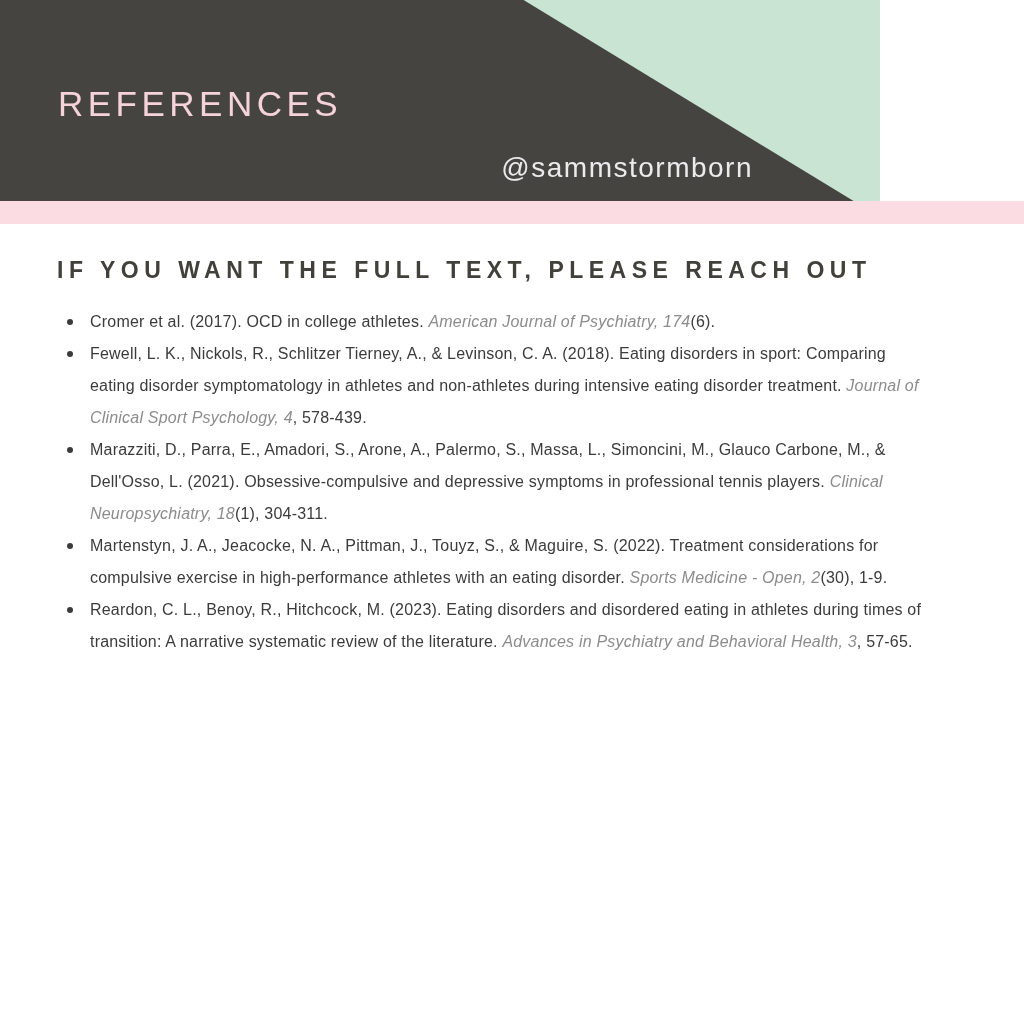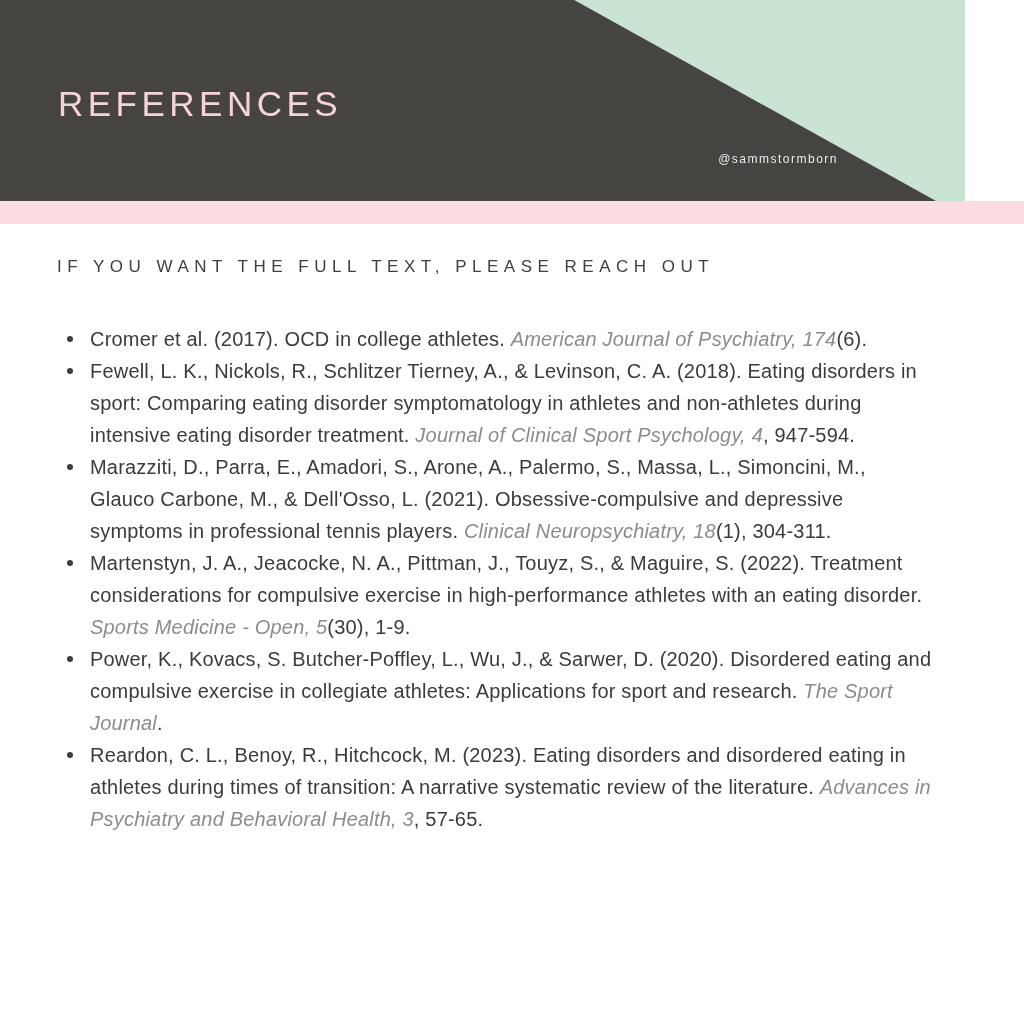--- a/index.html
+++ b/index.html
@@ -17,73 +17,73 @@
     width:1024px;height:1024px;
     background:#ffffff;
     font-family:"Liberation Sans", sans-serif;
     overflow:hidden;
   }
   .page{position:relative;width:1024px;height:1024px;background:#ffffff;}
 
   
   .header{
     position:relative;
-    width:965px;height:201px;
+    width:880px;height:201px;
     background:var(--header-bg);
     overflow:hidden;
   }
   .header-triangle{
     position:absolute;inset:0;
     background:var(--mint);
     clip-path:polygon(59.5% 0, 100% 0, 100% 108%);
   }
   .page-title{
     position:absolute;
     left:58px;top:84px;
     margin:0;
     font-size:35px;
     font-weight:500;
     letter-spacing:4.5px;
     color:var(--title-pink);
   }
   .handle{
     position:absolute;
     right:127px;top:152px;
-    font-size:12px;
+    font-size:28px;
     letter-spacing:1.5px;
     color:var(--handle-color);
   }
 
   
   .stripe{
     width:1024px;height:23px;
     background:var(--stripe-pink);
   }
 
   
   .content{
     padding:33px 60px 0 57px;
   }
   .content-heading{
-    margin:0 0 46px 0;
-    font-size:17px;
-    font-weight:normal;
+    margin:0 0 22px 0;
+    font-size:23px;
+    font-weight:bold;
     letter-spacing:5.5px;
     color:var(--heading-color);
     white-space:nowrap;
   }
   .ref-list{
     list-style:none;
     margin:0;padding:0;
     max-width:875px;
   }
   .ref{
     position:relative;
     padding-left:33px;
-    font-size:20px;
+    font-size:16px;
     line-height:32px;
     letter-spacing:0.2px;
     color:var(--body-text);
   }
   .ref .dot{
     position:absolute;
     left:10px;top:13px;
     width:6px;height:6px;
     border-radius:50%;
     background:var(--body-text);
@@ -107,21 +107,20 @@
     <h1 class="page-title">REFERENCES</h1>
     <div class="handle">@sammstormborn</div>
   </div>
 
   <div class="stripe"></div>
 
   <div class="content">
     <h2 class="content-heading">IF YOU WANT THE FULL TEXT, PLEASE REACH OUT</h2>
     <ul class="ref-list">
         <li class="ref"><span class="dot"></span><span class="rm">Cromer et al. (2017). OCD in college athletes. </span><span class="it">American Journal of Psychiatry, 174</span><span class="rm">(6).</span></li>
-        <li class="ref"><span class="dot"></span><span class="rm">Fewell, L. K., Nickols, R., Schlitzer Tierney, A., &amp; Levinson, C. A. (2018). Eating disorders in sport: Comparing eating disorder symptomatology in athletes and non-athletes during intensive eating disorder treatment. </span><span class="it">Journal of Clinical Sport Psychology, 4</span><span class="rm">, 947-594.</span></li>
+        <li class="ref"><span class="dot"></span><span class="rm">Fewell, L. K., Nickols, R., Schlitzer Tierney, A., &amp; Levinson, C. A. (2018). Eating disorders in sport: Comparing eating disorder symptomatology in athletes and non-athletes during intensive eating disorder treatment. </span><span class="it">Journal of Clinical Sport Psychology, 4</span><span class="rm">, 578-439.</span></li>
         <li class="ref"><span class="dot"></span><span class="rm">Marazziti, D., Parra, E., Amadori, S., Arone, A., Palermo, S., Massa, L., Simoncini, M., Glauco Carbone, M., &amp; Dell'Osso, L. (2021). Obsessive-compulsive and depressive symptoms in professional tennis players. </span><span class="it">Clinical Neuropsychiatry, 18</span><span class="rm">(1), 304-311.</span></li>
-        <li class="ref"><span class="dot"></span><span class="rm">Martenstyn, J. A., Jeacocke, N. A., Pittman, J., Touyz, S., &amp; Maguire, S. (2022). Treatment considerations for compulsive exercise in high-performance athletes with an eating disorder. </span><span class="it">Sports Medicine - Open, 5</span><span class="rm">(30), 1-9.</span></li>
-        <li class="ref"><span class="dot"></span><span class="rm">Power, K., Kovacs, S. Butcher-Poffley, L., Wu, J., &amp; Sarwer, D. (2020). Disordered eating and compulsive exercise in collegiate athletes: Applications for sport and research. </span><span class="it">The Sport Journal</span><span class="rm">.</span></li>
+        <li class="ref"><span class="dot"></span><span class="rm">Martenstyn, J. A., Jeacocke, N. A., Pittman, J., Touyz, S., &amp; Maguire, S. (2022). Treatment considerations for compulsive exercise in high-performance athletes with an eating disorder. </span><span class="it">Sports Medicine - Open, 2</span><span class="rm">(30), 1-9.</span></li>
         <li class="ref"><span class="dot"></span><span class="rm">Reardon, C. L., Benoy, R., Hitchcock, M. (2023). Eating disorders and disordered eating in athletes during times of transition: A narrative systematic review of the literature. </span><span class="it">Advances in Psychiatry and Behavioral Health, 3</span><span class="rm">, 57-65.</span></li>
       </ul>
   </div>
 
 </div>
 
 </body></html>

